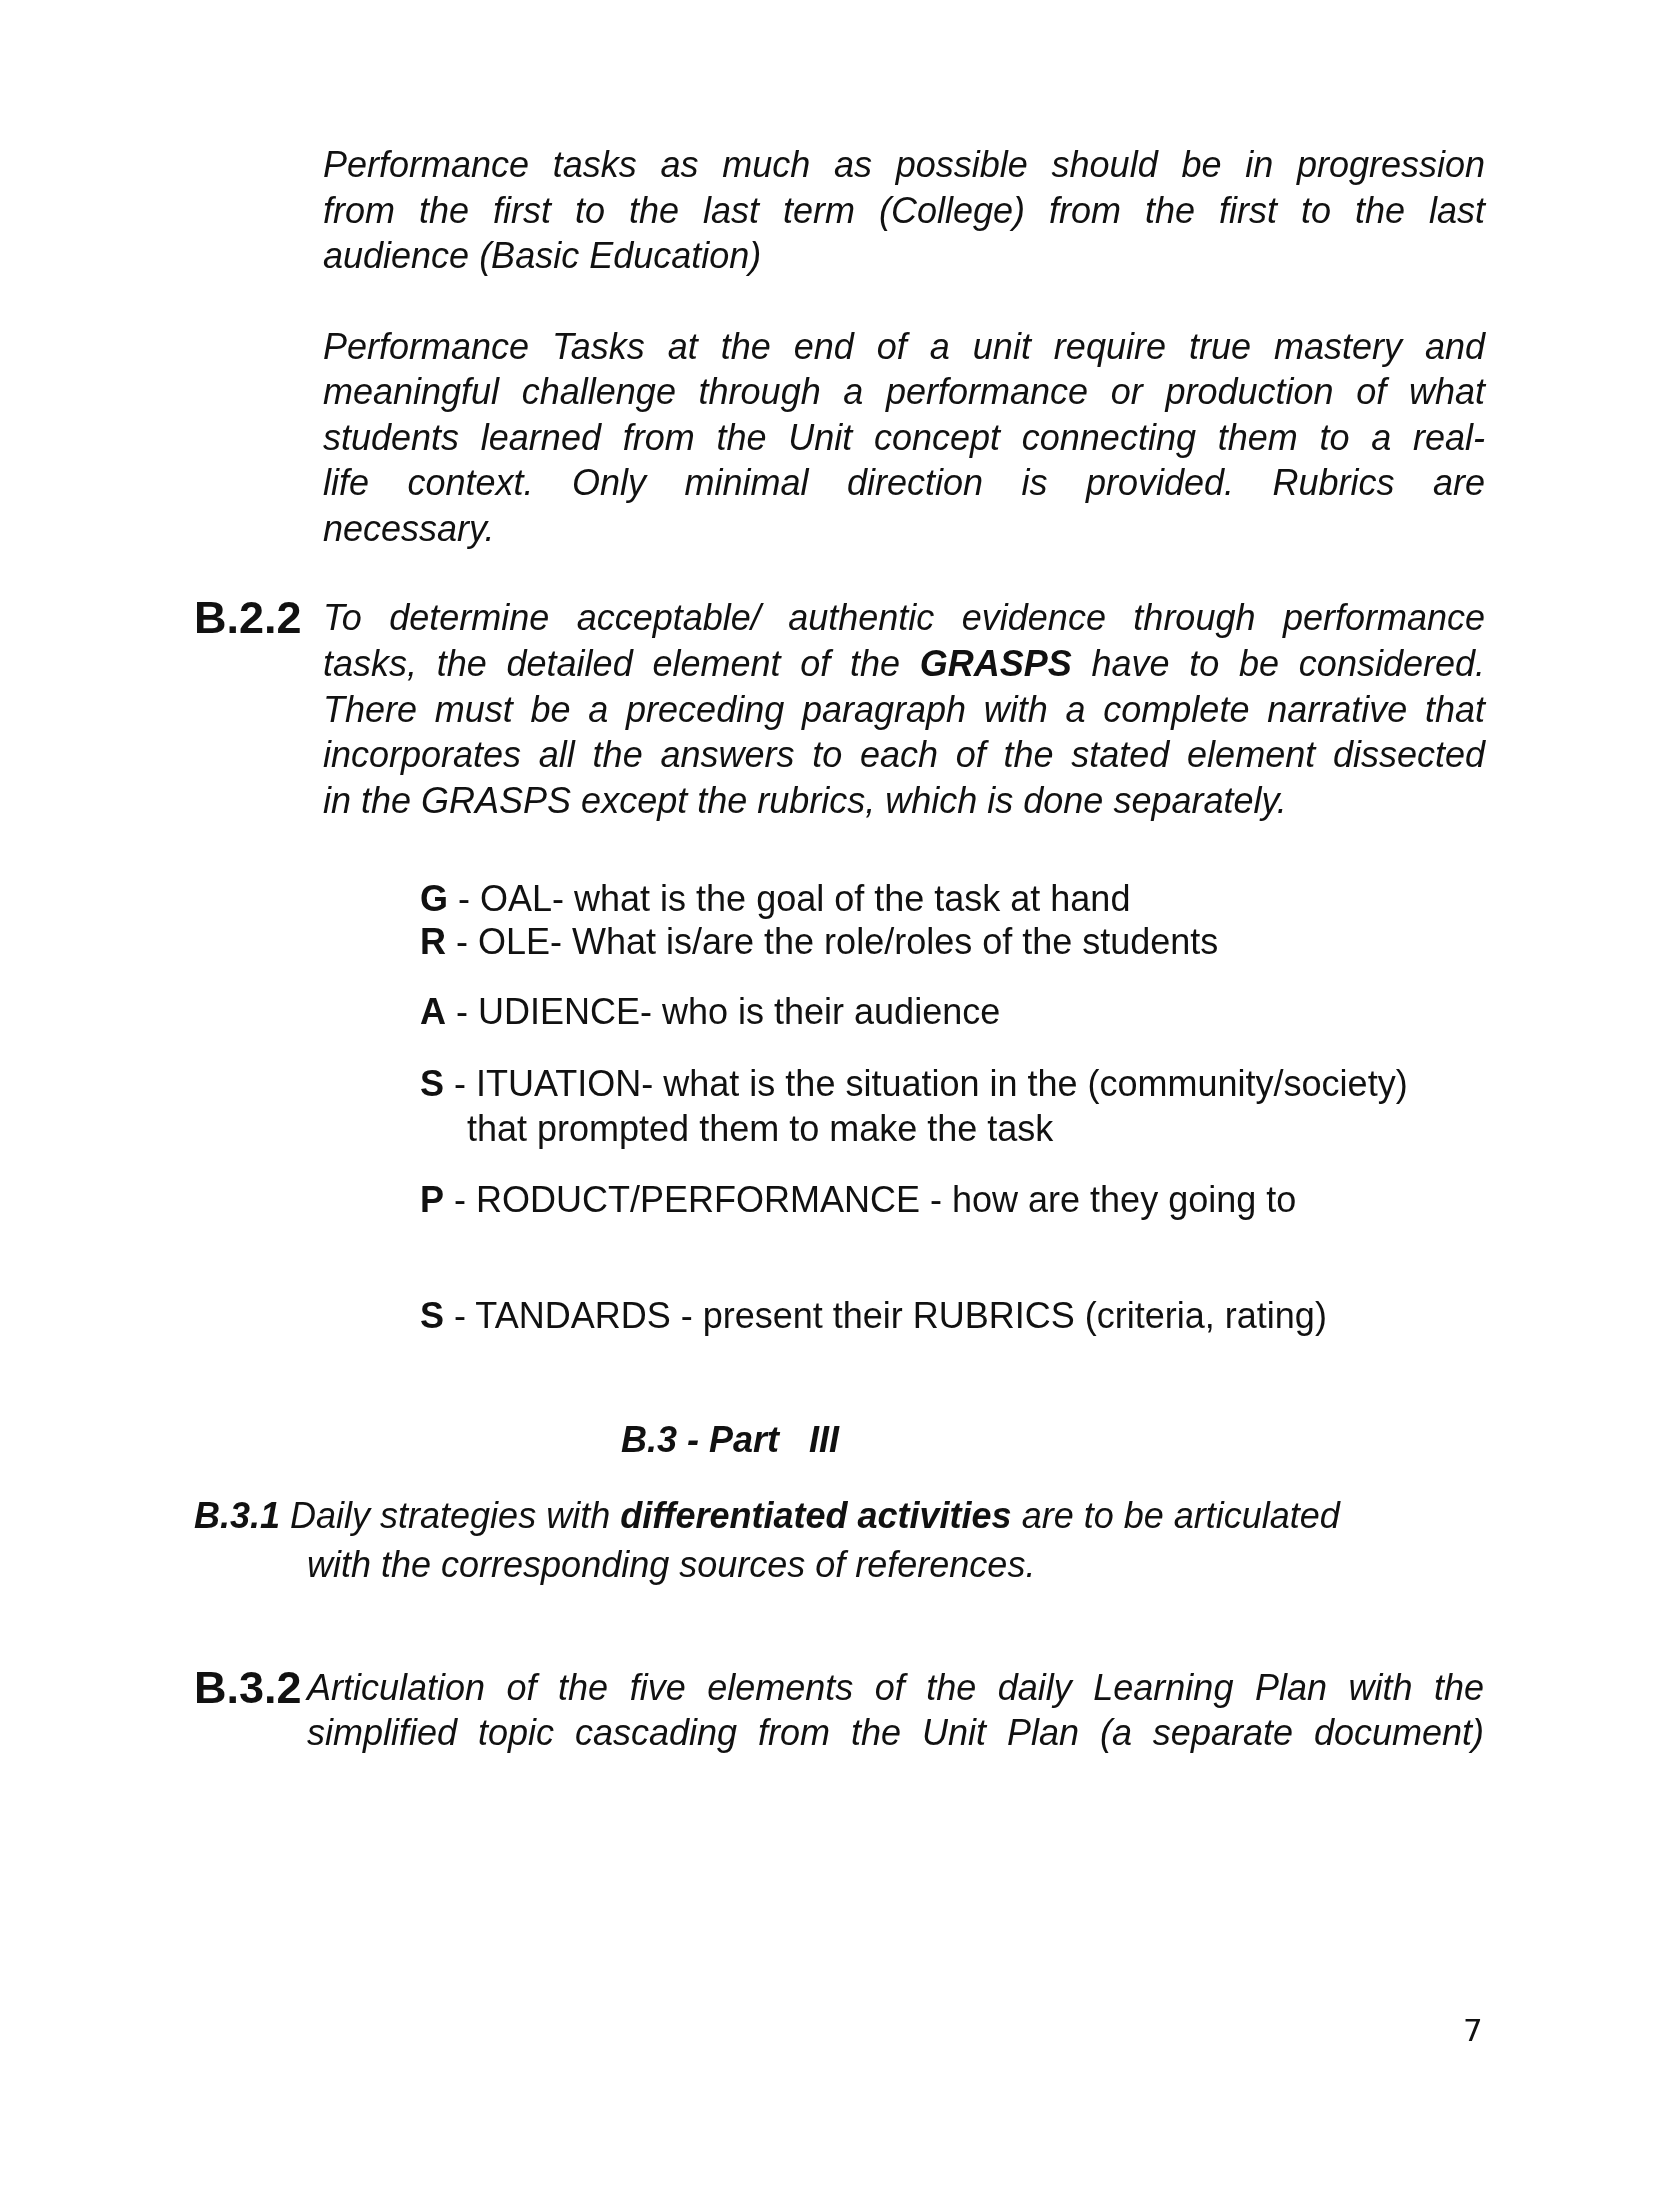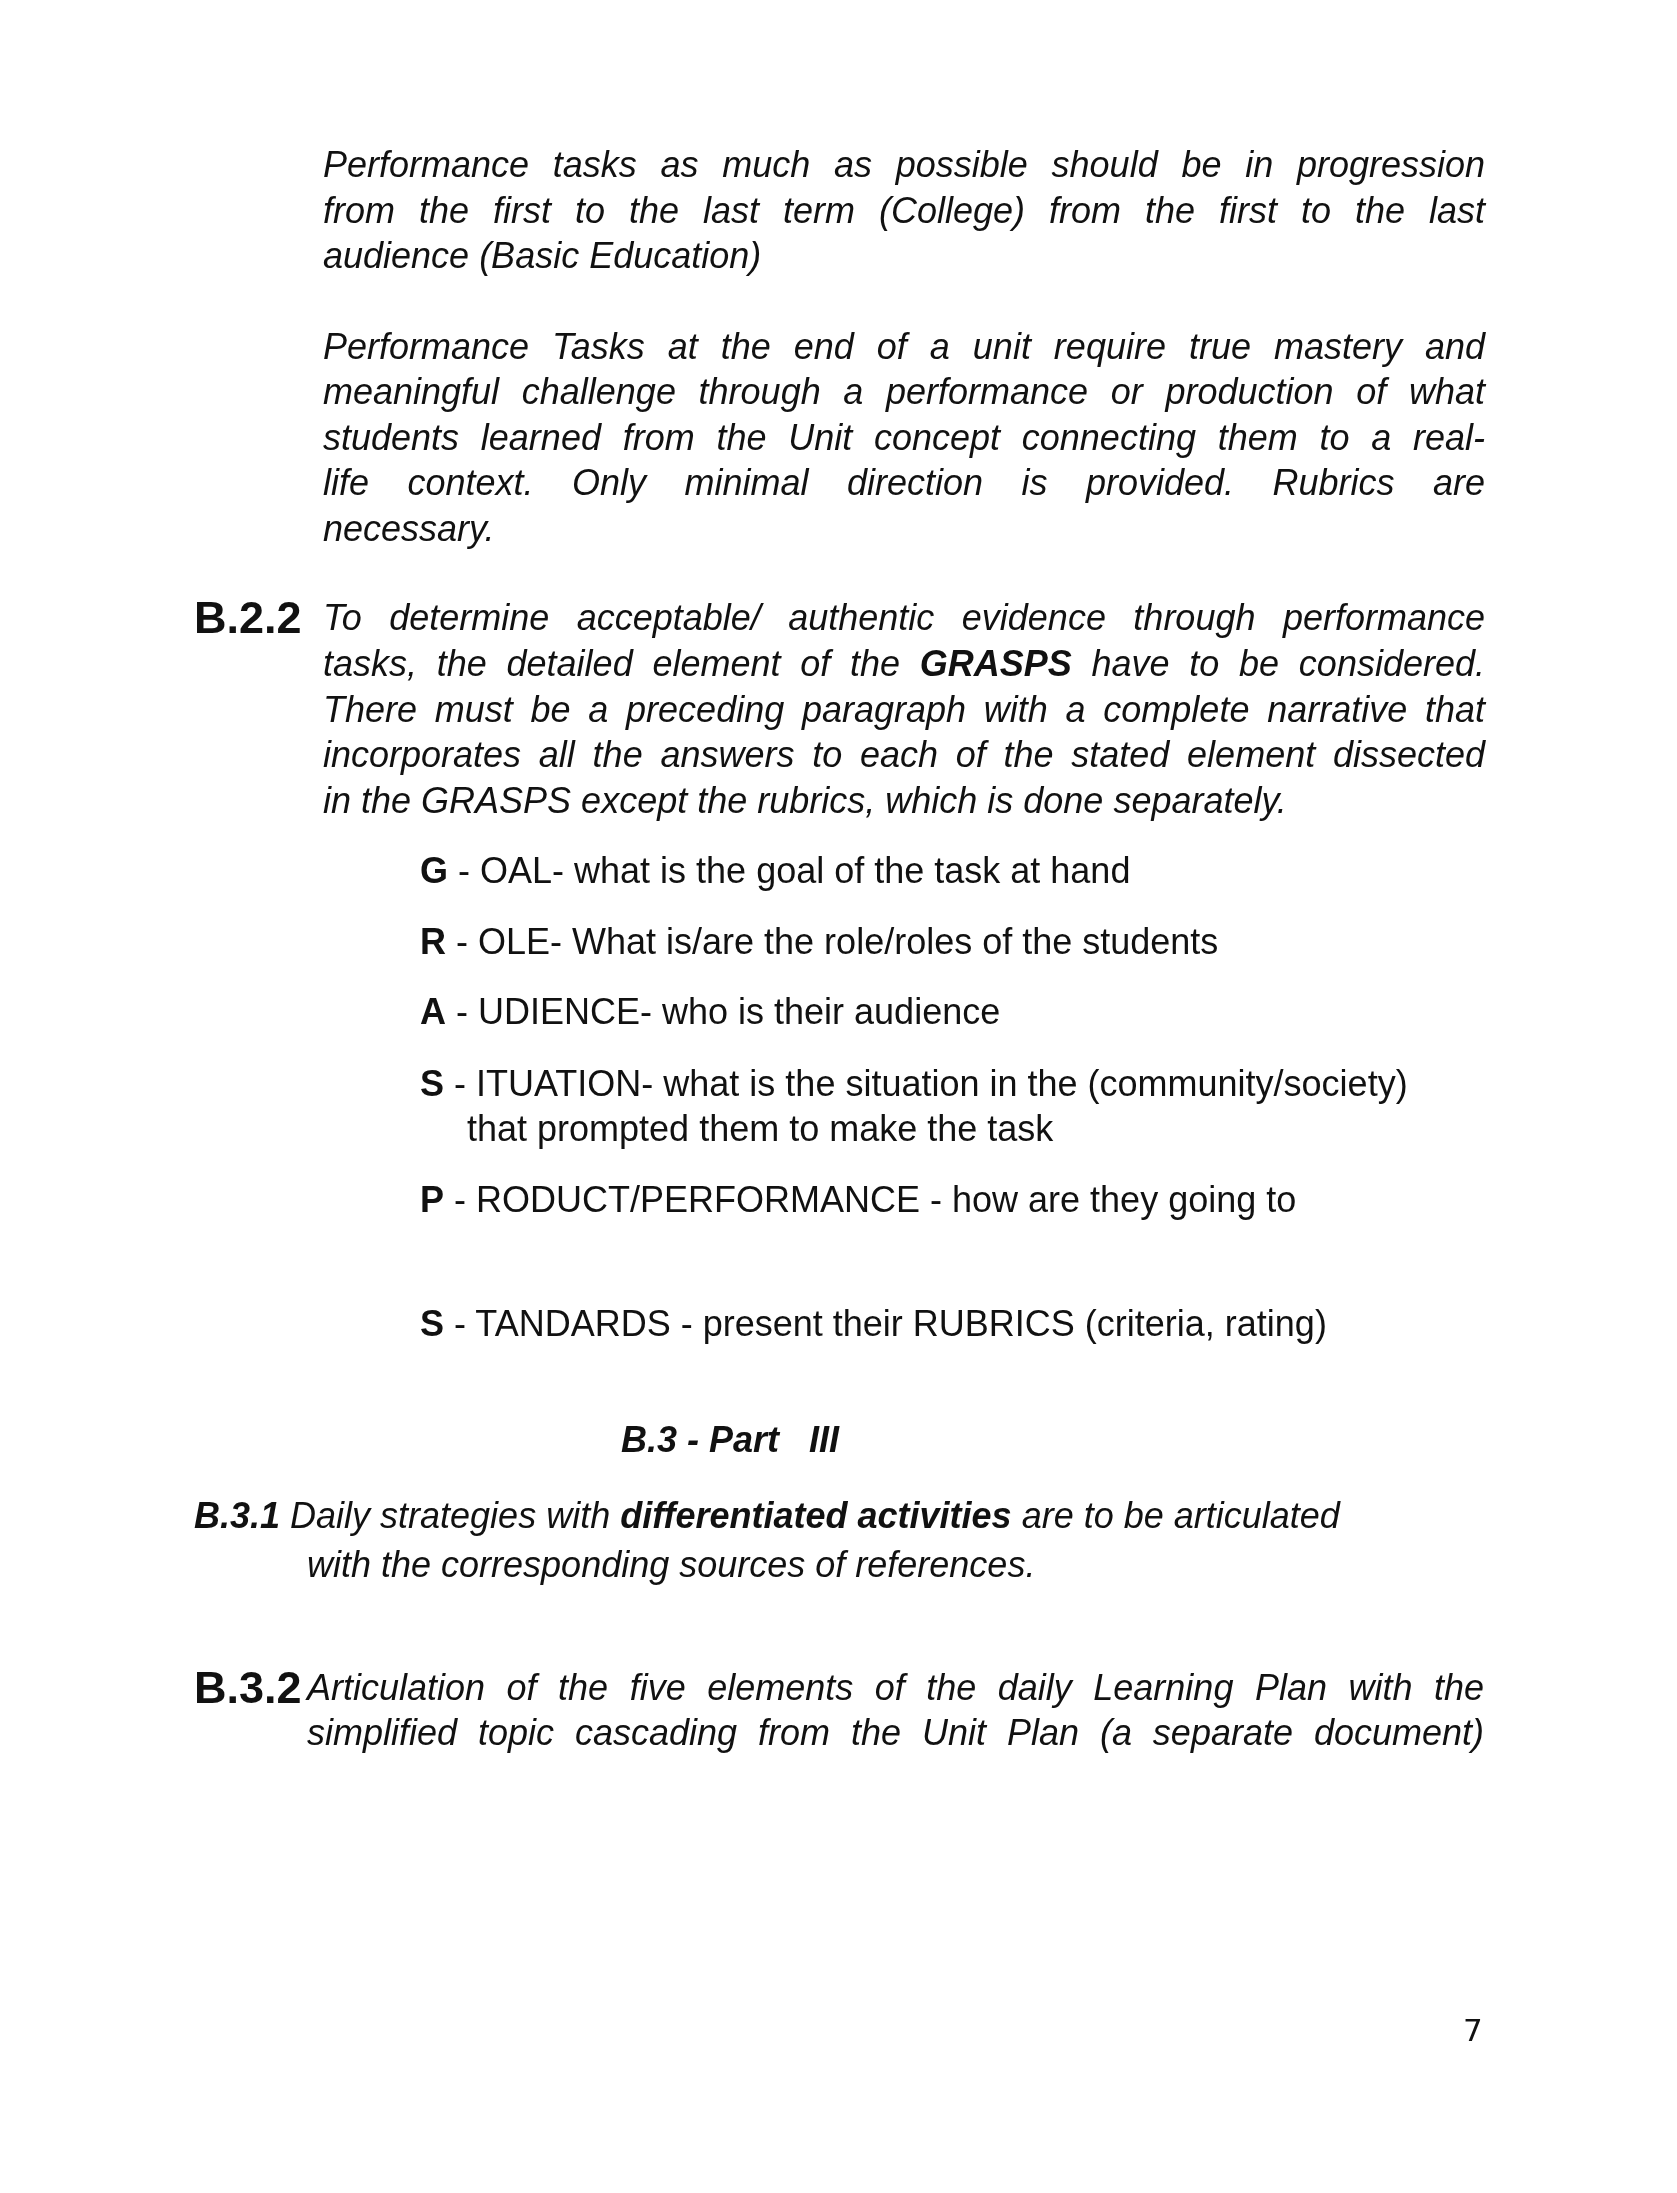--- a/index.html
+++ b/index.html
@@ -33,26 +33,26 @@
 <div>
   <div class="lbl" style="left:194px; top:595px;">B.2.2</div>
   <div class="p full" style="left:323px; top:595px; width:1162px;">To determine acceptable/ authentic evidence through performance</div>
   <div class="p full" style="left:323px; top:641px; width:1162px;"><span>tasks, the detailed element of the </span><b>GRASPS</b><span> have to be considered.</span></div>
   <div class="p full" style="left:323px; top:687px; width:1162px;">There must be a preceding paragraph with a complete narrative that</div>
   <div class="p full" style="left:323px; top:732px; width:1162px;">incorporates all the answers to each of the stated element dissected</div>
   <div class="p" style="left:323px; top:778px;">in the GRASPS except the rubrics, which is done separately.</div>
 </div>
 
 <div>
-  <div class="gitem" style="top:848px;"><b>G</b><span> - OAL- what is the goal of the task at hand</span></div>
+  <div class="gitem" style="top:876px;"><b>G</b><span> - OAL- what is the goal of the task at hand</span></div>
   <div class="gitem" style="top:919px;"><b>R</b><span> - OLE- What is/are the role/roles of the students</span></div>
   <div class="gitem" style="top:989px;"><b>A</b><span> - UDIENCE- who is their audience</span></div>
   <div class="gitem" style="top:1061px;"><b>S</b><span> - ITUATION- what is the situation in the (community/society)</span><span class="cont">that prompted them to make the task</span></div>
   <div class="gitem" style="top:1177px;"><b>P</b><span> - RODUCT/PERFORMANCE - how are they going to</span></div>
-  <div class="gitem" style="top:1293px;margin-top:8px;"><b>S</b><span> - TANDARDS - present their RUBRICS (criteria, rating)</span></div>
+  <div class="gitem" style="top:1293px;"><b>S</b><span> - TANDARDS - present their RUBRICS (criteria, rating)</span></div>
 </div>
 
 <div class="p" style="left:621px; top:1417px; font-weight:bold; white-space:pre;">B.3 - Part   III</div>
 
 <div>
   <div class="p" style="left:194px; top:1493px; white-space:pre;"><b>B.3.1</b><span> Daily strategies with </span><b>differentiated activities</b><span> are to be articulated</span></div>
   <div class="p" style="left:307px; top:1542px;">with the corresponding sources of references.</div>
 </div>
 
 <div>

